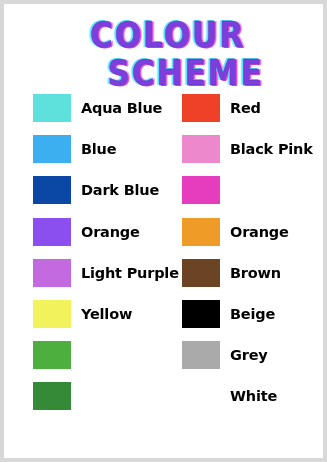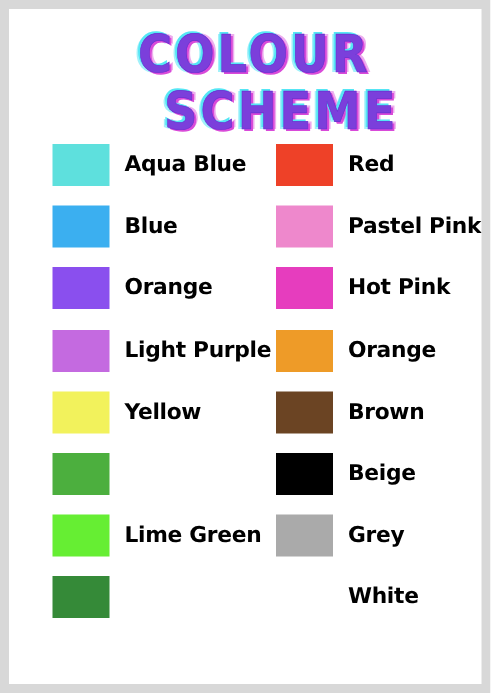--- a/index.html
+++ b/index.html
@@ -9,21 +9,21 @@
   }
   body {
     font-family: "Liberation Sans", sans-serif;
   }
   #poster {
     position: relative;
     width: 327px;
     height: 462px;
     background: #ffffff;
     box-sizing: border-box;
-    border: 6px solid #fca5a5;
+    border: 4px solid #fca5a5;
     overflow: hidden;
     text-decoration: underline;
   }
 
   
   #title-block {
     position: absolute;
     left: 0;
     top: 14px;
     width: 327px;
@@ -99,55 +99,54 @@
   <div class="column" id="column-left">
       <div class="swatch-row">
         <div class="swatch" style="background: rgb(94, 224, 221);"></div>
         <div class="swatch-label">Aqua Blue</div>
       </div>
       <div class="swatch-row">
         <div class="swatch" style="background: rgb(59, 175, 240);"></div>
         <div class="swatch-label">Blue</div>
       </div>
       <div class="swatch-row">
+        <div class="swatch" style="background: rgb(11, 71, 165);"></div>
+        <div class="swatch-label">Dark Blue</div>
+      </div>
+      <div class="swatch-row">
         <div class="swatch" style="background: rgb(138, 79, 238);"></div>
         <div class="swatch-label">Orange</div>
       </div>
       <div class="swatch-row">
         <div class="swatch" style="background: rgb(196, 106, 224);"></div>
         <div class="swatch-label">Light Purple</div>
       </div>
       <div class="swatch-row">
         <div class="swatch" style="background: rgb(242, 242, 92);"></div>
         <div class="swatch-label">Yellow</div>
       </div>
       <div class="swatch-row">
         <div class="swatch" style="background: rgb(76, 175, 62);"></div>
       </div>
       <div class="swatch-row">
-        <div class="swatch" style="background: rgb(102, 238, 51);"></div>
-        <div class="swatch-label">Lime Green</div>
-      </div>
-      <div class="swatch-row">
         <div class="swatch" style="background: rgb(53, 138, 56);"></div>
       </div>
     </div>
 
   <div class="column" id="column-right">
       <div class="swatch-row">
         <div class="swatch" style="background: rgb(238, 65, 40);"></div>
         <div class="swatch-label">Red</div>
       </div>
       <div class="swatch-row">
         <div class="swatch" style="background: rgb(238, 136, 204);"></div>
-        <div class="swatch-label">Pastel Pink</div>
+        <div class="swatch-label">Black Pink</div>
       </div>
       <div class="swatch-row">
         <div class="swatch" style="background: rgb(230, 61, 190);"></div>
-        <div class="swatch-label">Hot Pink</div>
       </div>
       <div class="swatch-row">
         <div class="swatch" style="background: rgb(238, 155, 40);"></div>
         <div class="swatch-label">Orange</div>
       </div>
       <div class="swatch-row">
         <div class="swatch" style="background: rgb(107, 68, 35);"></div>
         <div class="swatch-label">Brown</div>
       </div>
       <div class="swatch-row">

